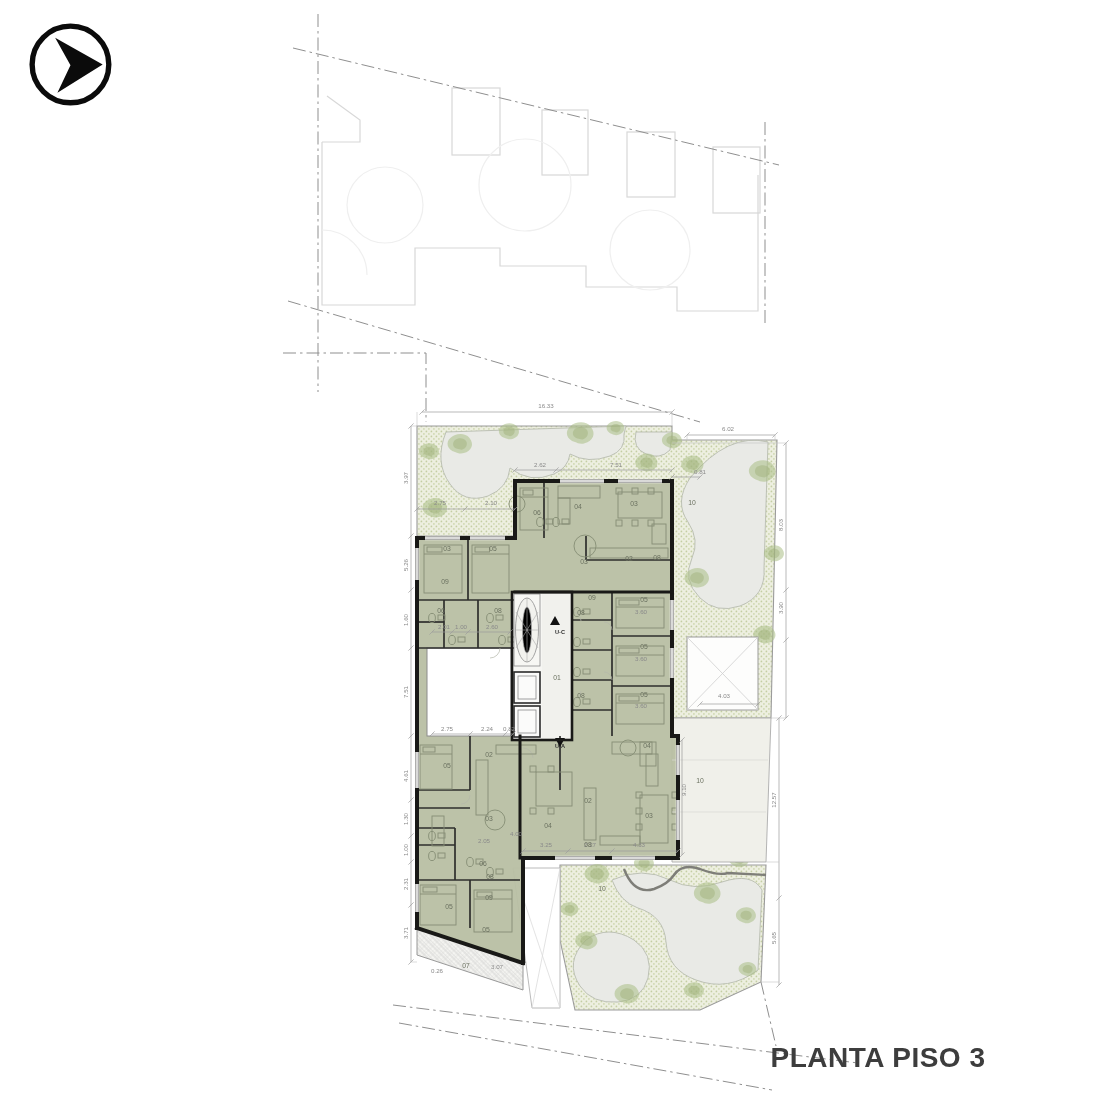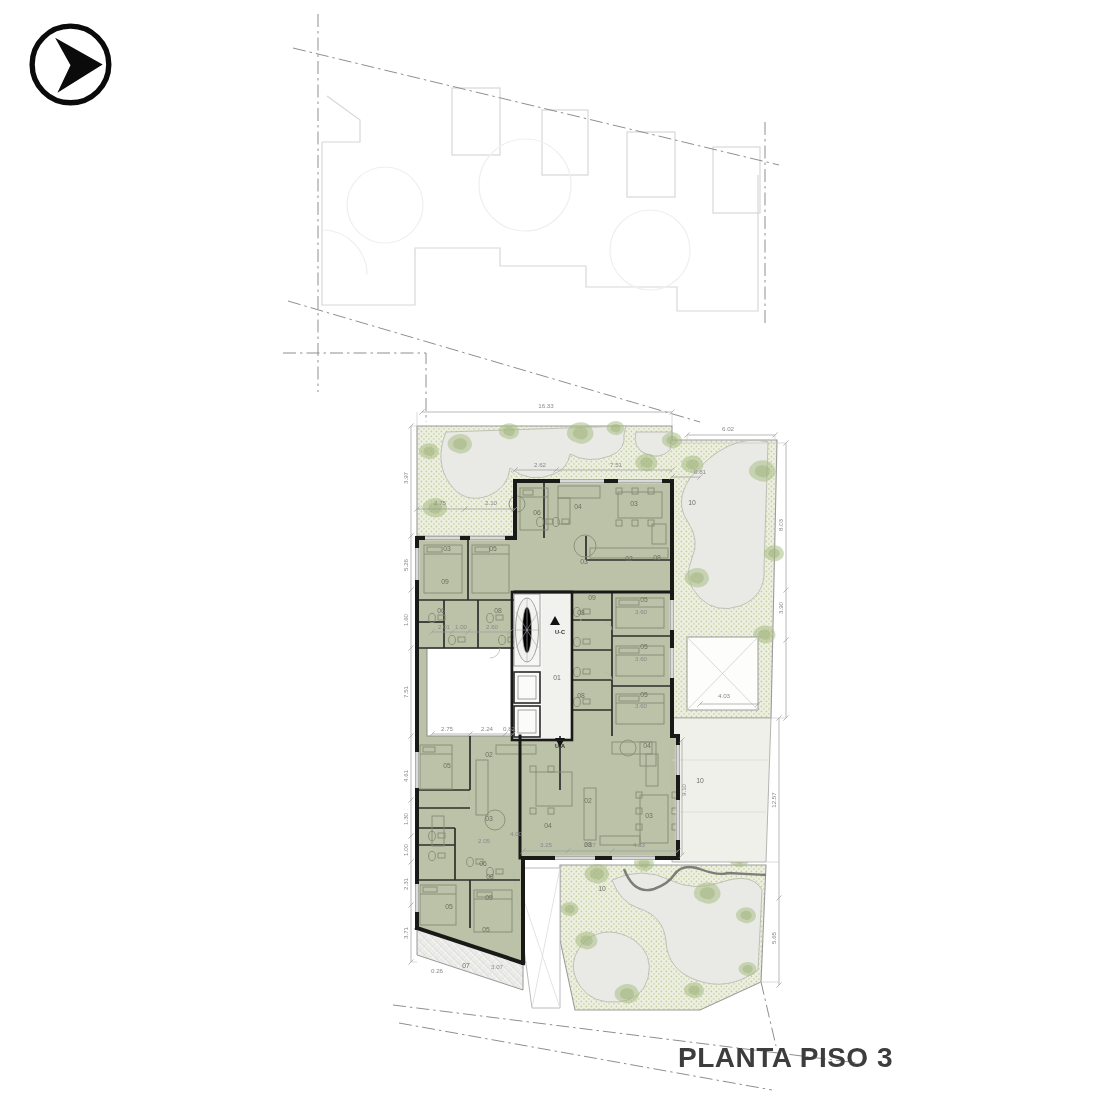--- a/index.html
+++ b/index.html
@@ -1,19 +1,19 @@
 <!DOCTYPE html>
 <html><head>
 <meta charset="utf-8">
 <style>
   html,body{margin:0;padding:0;background:#ffffff;}
   .page{position:relative;width:1100px;height:1100px;background:#fff;overflow:hidden;
         font-family:"Liberation Sans", sans-serif;}
   .nav-icon{position:absolute;left:26px;top:20px;width:92px;height:92px;cursor:pointer;}
-  .floor-title{position:absolute;right:22px;top:1042px;width:400px;text-align:left;
+  .floor-title{position:absolute;right:22px;top:1042px;width:400px;text-align:center;
         font-size:28px;font-weight:700;color:#3d3d3d;letter-spacing:.5px;}
   svg text{font-family:"Liberation Sans", sans-serif;}
   .dim-label{fill:#8a8a8a;font-size:6.2px;}
   .room-label{fill:#6b7160;font-size:6.8px;}
   .unit-label{fill:#2c2c2c;font-size:5.6px;font-weight:700;}
 </style>
 </head>
 <body>
 
 <div class="page">

